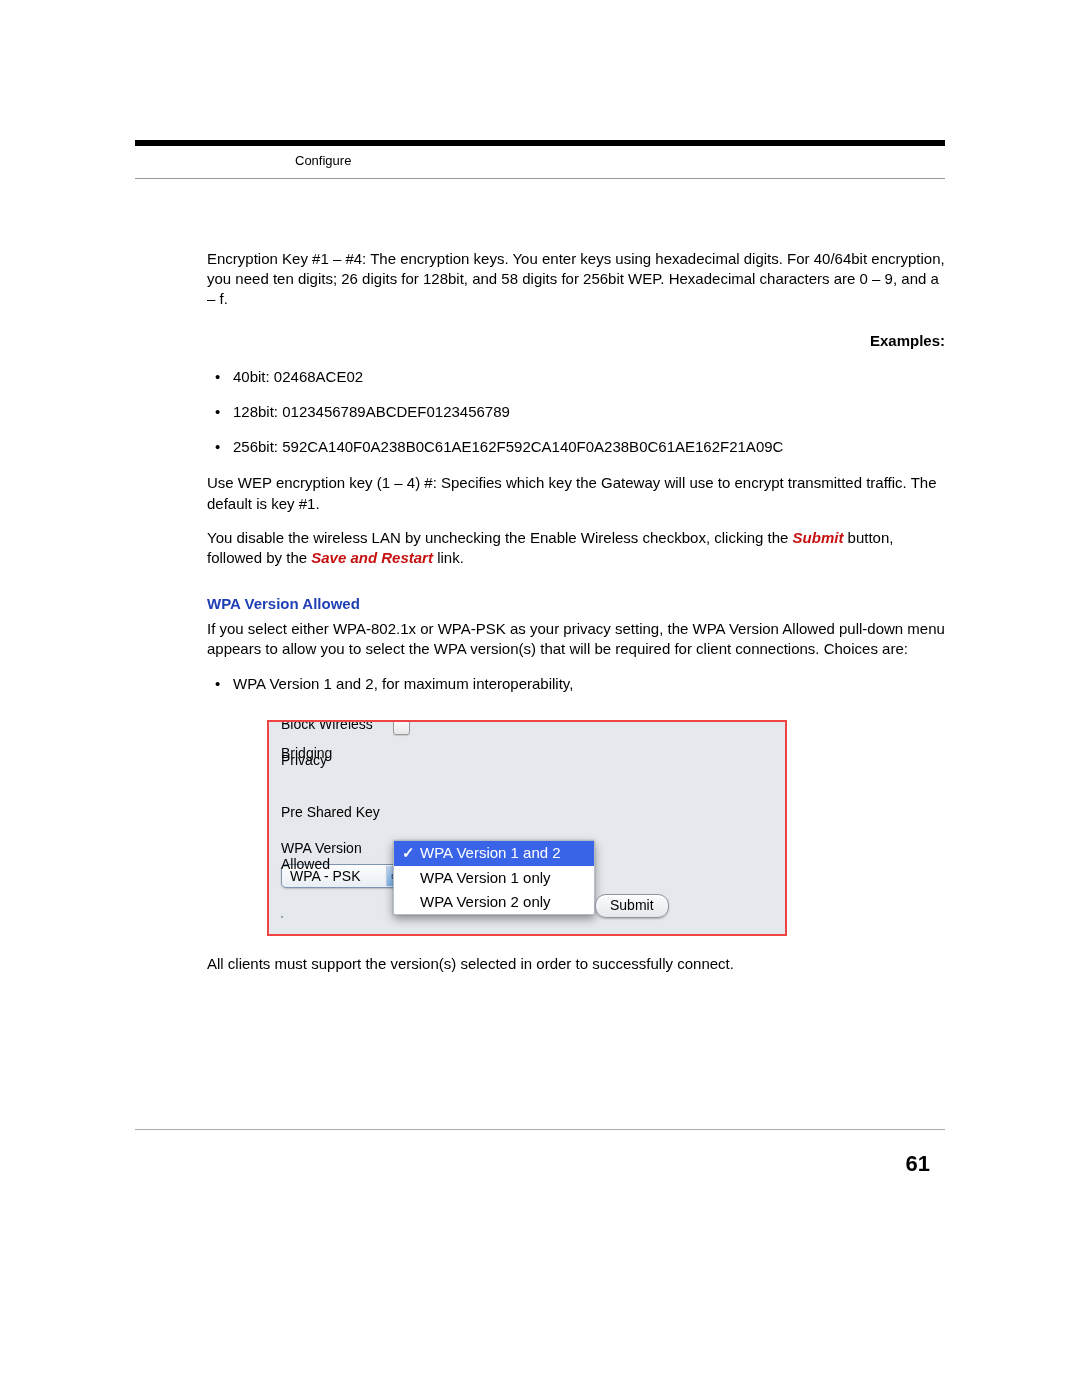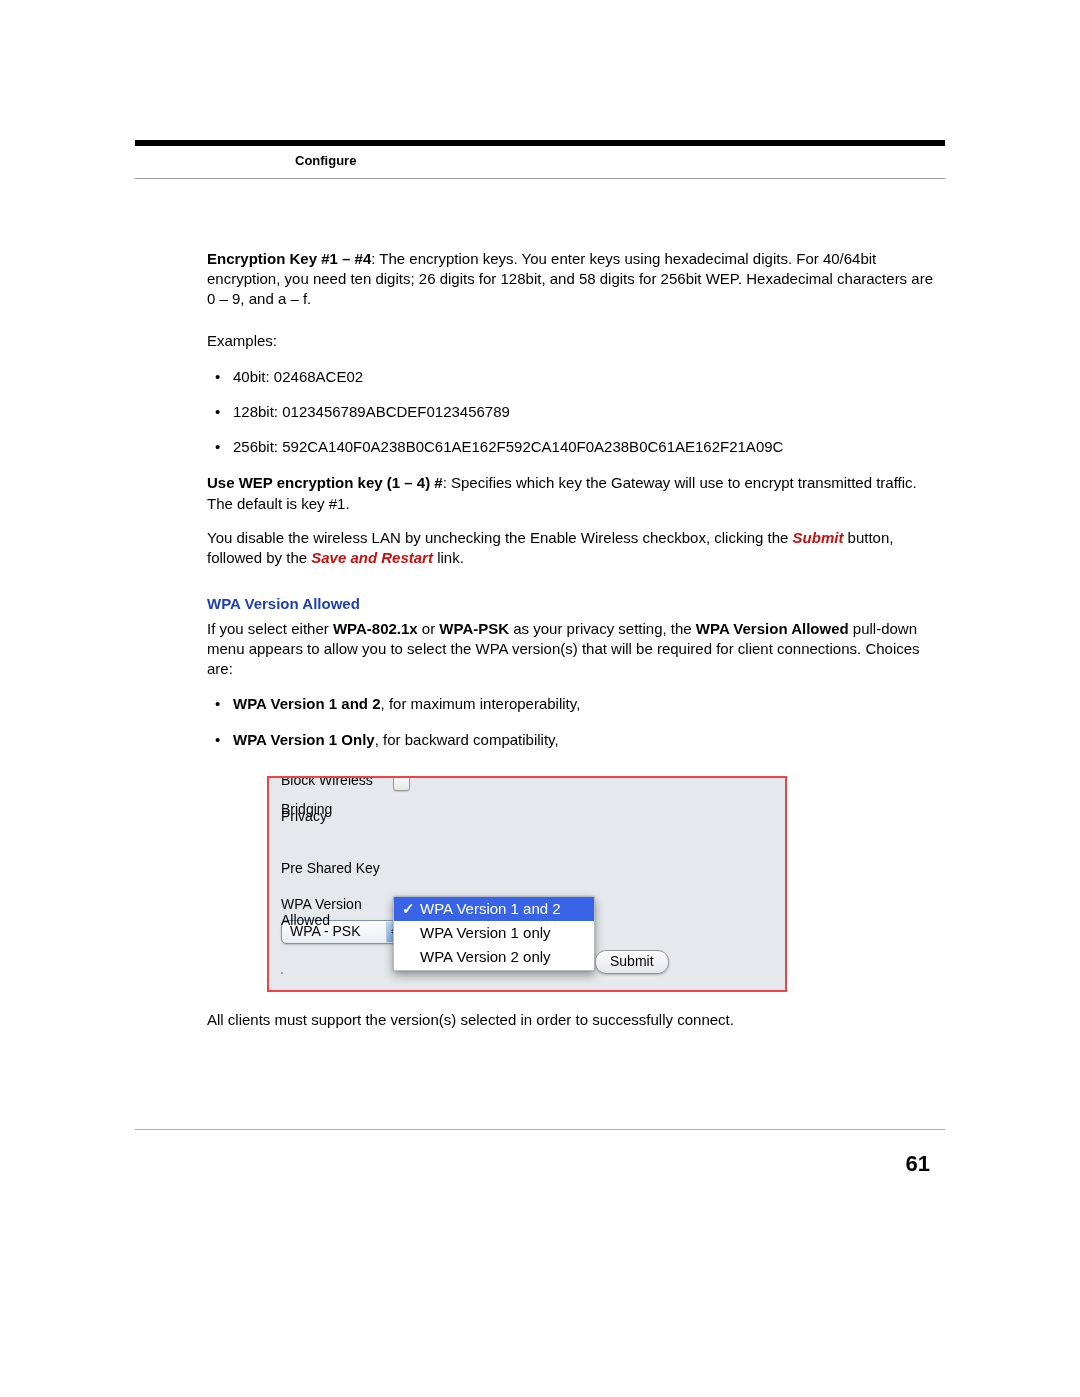--- a/index.html
+++ b/index.html
@@ -17,38 +17,39 @@
     position: relative;
     box-sizing: border-box;
     padding: 140px 135px 0 135px;
   }
   .header-rule {
     border-top: 6px solid #000;
     margin: 0 0 4px 0;
   }
   .header-title {
     font-size: 13px;
-    font-weight: bold;
+    font-weight: normal;
     margin: 6px 0 8px 160px;
   }
   .header-sub-rule {
     border: 0;
     border-top: 1px solid #999;
     margin: 0 0 70px 0;
   }
   .body-block {
     margin-left: 72px;
   }
   p {
     margin: 0 0 14px 0;
   }
-  .bold { font-weight: bold; }
+  .bold { font-weight: normal; }
   .examples-heading {
-    font-weight: normal;
+    font-weight: bold;
     margin: 22px 0 8px 0;
+    text-align: right;
   }
   ul.bullets {
     list-style: none;
     padding: 0;
     margin: 0 0 16px 0;
   }
   ul.bullets li {
     position: relative;
     padding-left: 26px;
     margin: 15px 0;
@@ -249,21 +250,20 @@
       <span>You disable the wireless LAN by unchecking the Enable Wireless checkbox, clicking the </span><span class="red-bold-italic">Submit</span><span> button, followed by the </span><span class="red-bold-italic">Save and Restart</span><span> link.</span>
     </p>
 
     <div class="blue-heading">WPA Version Allowed</div>
     <p>
       <span>If you select either </span><span class="bold">WPA-802.1x</span><span> or </span><span class="bold">WPA-PSK</span><span> as your privacy setting, the </span><span class="bold">WPA Version Allowed</span><span> pull-down menu appears to allow you to select the WPA version(s) that will be required for client connections. Choices are:</span>
     </p>
 
     <ul class="bullets">
       <li><span class="bold">WPA Version 1 and 2</span><span>, for maximum interoperability,</span></li>
-      <li><span class="bold">WPA Version 1 Only</span><span>, for backward compatibility,</span></li>
     </ul>
 
     <div class="figure-wrap">
       <div class="fig-inner">
 
         <div class="row row-block">
           <div class="lbl">Block Wireless</div>
           <div class="checkbox"></div>
         </div>
         <div class="row row-bridge">

